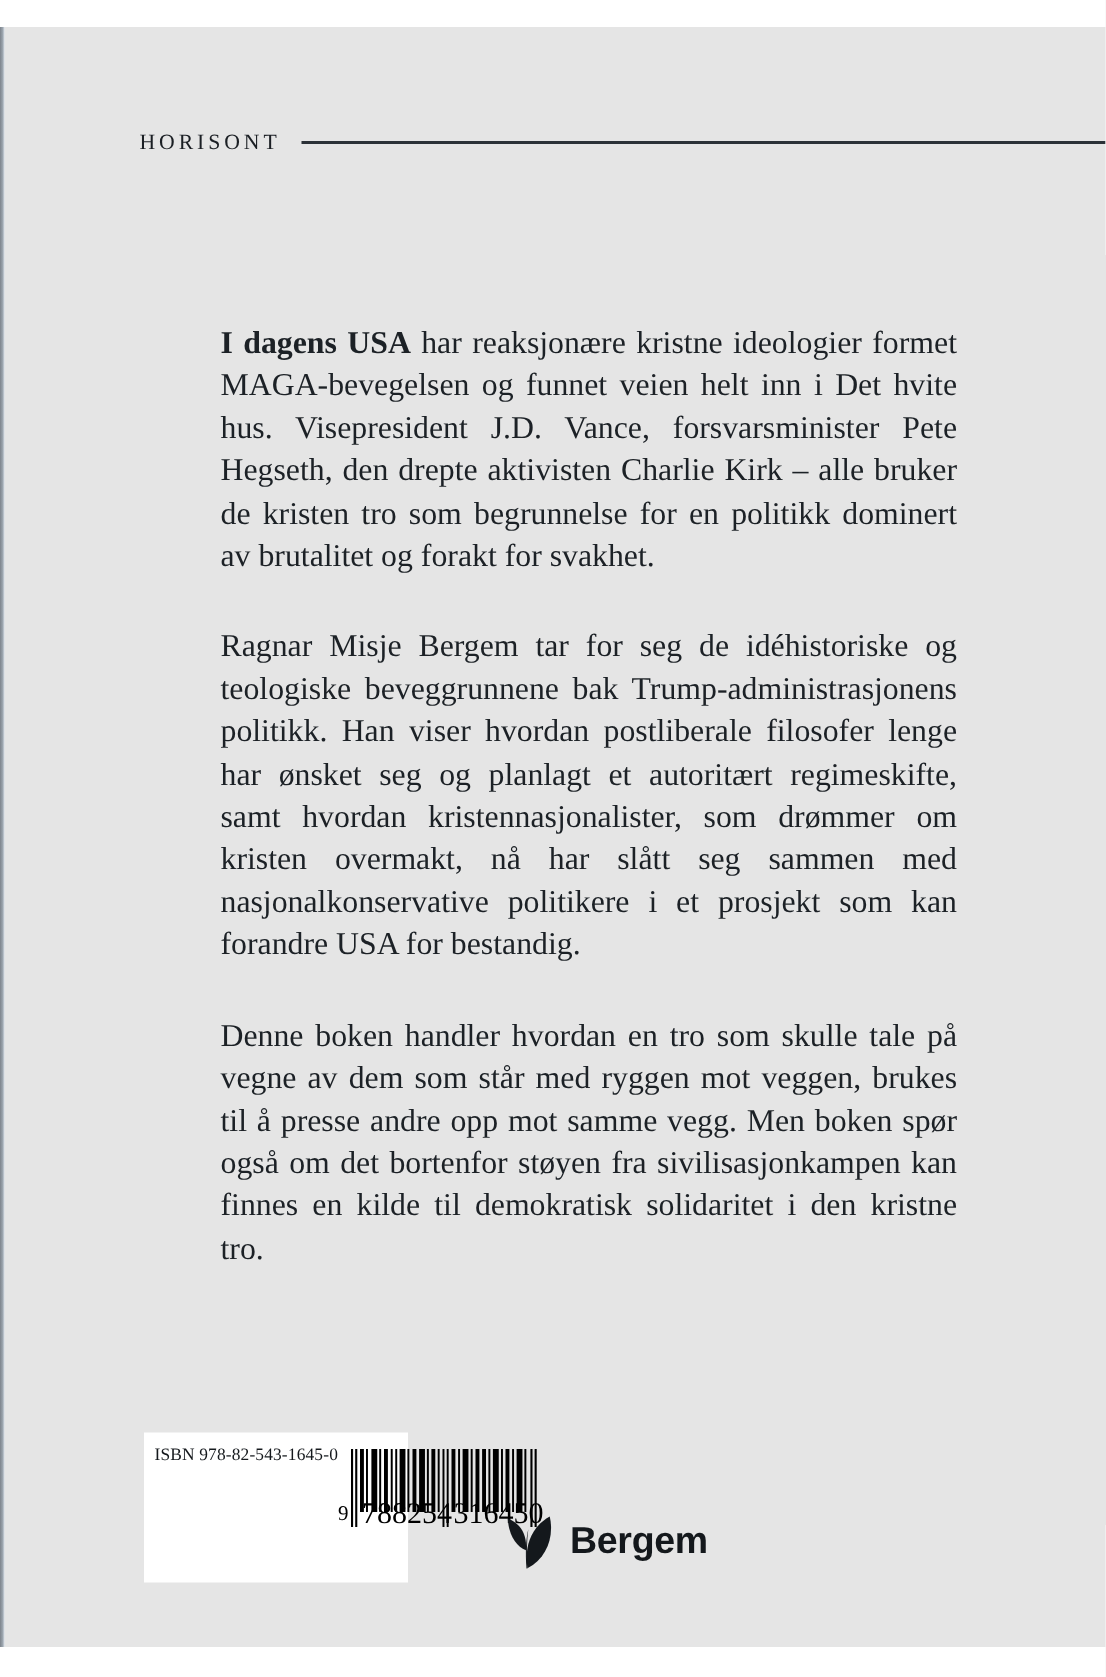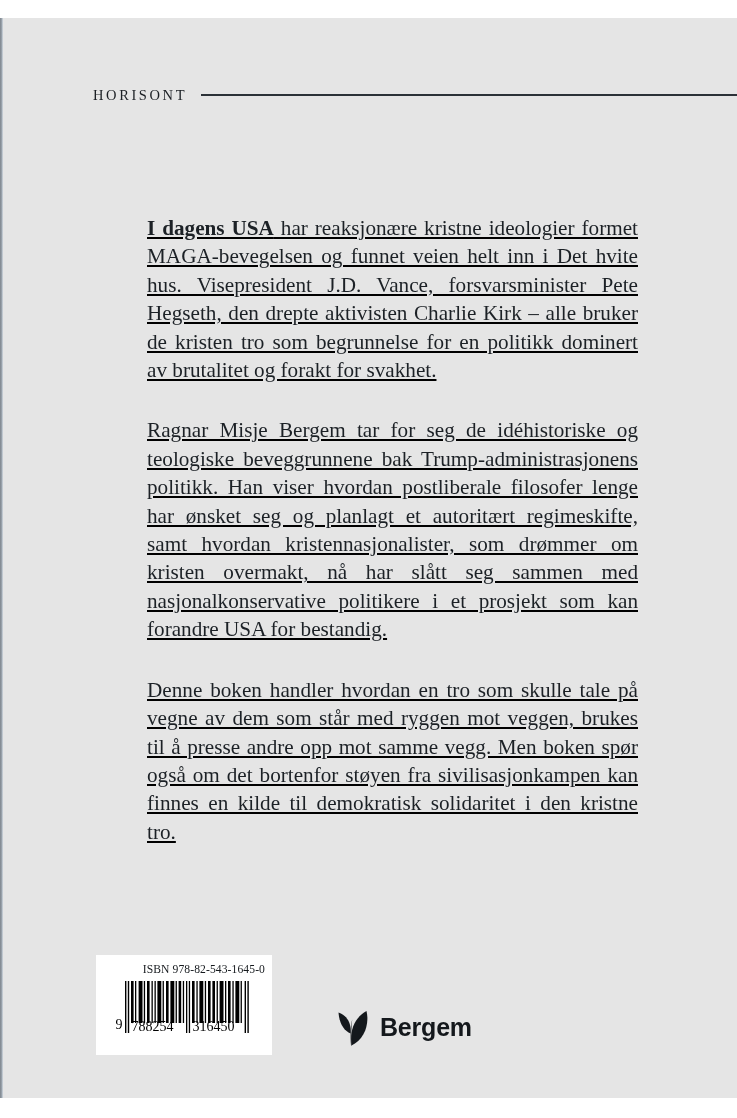--- a/index.html
+++ b/index.html
@@ -61,21 +61,20 @@
     margin-left: 14px;
     margin-right: 0;
   }
 
   
   .blurb {
     position: absolute;
     left: 147px;
     top: 196px;
     width: 491px;
-    text-decoration: underline;
   }
   .blurb p {
     margin: 0 0 32px 0;
     font-family: "Liberation Serif", "DejaVu Serif", serif;
     font-size: 21.2px;
     line-height: 28.4px;
     color: #1c2126;
     text-align: justify;
     text-justify: inter-word;
     hyphens: manual;
@@ -89,22 +88,21 @@
   .barcode-box {
     position: absolute;
     left: 96px;
     top: 937px;
     width: 176px;
     height: 100px;
     background: #ffffff;
     box-sizing: border-box;
     padding: 6px 7px 4px 7px;
     display: flex;
-    flex-direction: column;
-    align-items: flex-end;
+    align-items: flex-start;
   }
   .isbn-text {
     font-family: "Liberation Serif", "DejaVu Serif", serif;
     font-size: 11.6px;
     color: #15191d;
     letter-spacing: 0.1px;
     white-space: nowrap;
     margin-top: 2px;
   }
   .barcode-wrap {
@@ -129,21 +127,21 @@
     align-items: flex-start;
   }
   .bars-block svg { display: block; }
   .ean-digits {
     position: absolute;
     left: 0;
     bottom: -1px;
     width: 100%;
     display: flex;
     font-family: "Liberation Serif", "DejaVu Serif", serif;
-    font-size: 14px;
+    font-size: 20px;
     line-height: 1;
     color: #000;
   }
   .ean-grp {
     display: flex;
     justify-content: space-between;
   }
   .ean-grp.left  { margin-left: 7px;  width: 44px; }
   .ean-grp.right { margin-left: 17px; width: 44px; }
 

